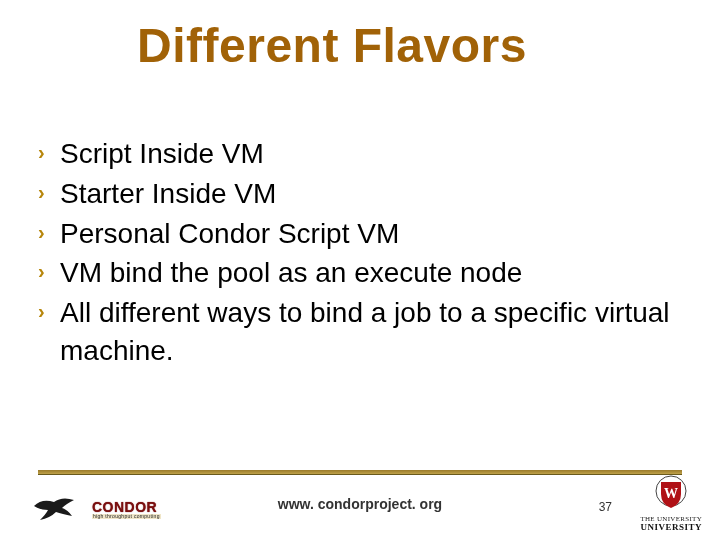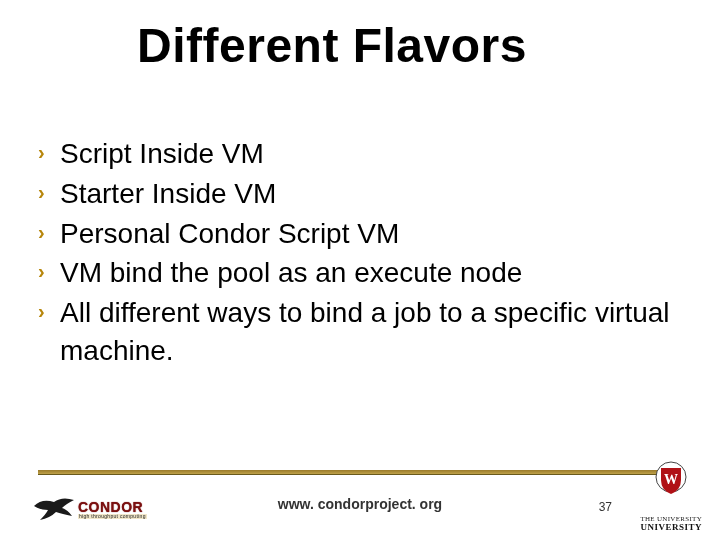--- a/index.html
+++ b/index.html
@@ -18,21 +18,21 @@
     box-sizing: border-box;
   }
   .title {
     position: absolute;
     top: 18px;
     left: 0;
     width: 664px;
     text-align: center;
     font-size: 48px;
     font-weight: bold;
-    color: #000000;
+    color: #a16207;
     letter-spacing: 0.5px;
   }
   .bullets {
     position: absolute;
     top: 135px;
     left: 38px;
     right: 38px;
     color: #000000;
     font-size: 28px;
     line-height: 1.35;
@@ -68,21 +68,21 @@
     background: linear-gradient(to bottom, #9a7a2a 0%, #bfa24a 100%);
     box-shadow: 0 1px 0 #6a5a1c;
   }
 
   .logo-left {
     position: absolute;
     left: 32px;
     bottom: 16px;
     display: flex;
     align-items: center;
-    gap: 2px;
+    gap: 16px;
   }
   .logo-left .bird svg { display: block; }
   .logo-left .wordmark {
     display: flex;
     flex-direction: column;
     line-height: 1;
   }
   .logo-left .wordmark .big {
     font-family: Arial, Helvetica, sans-serif;
     font-weight: 900;
@@ -128,21 +128,21 @@
     display: flex;
     flex-direction: column;
     align-items: center;
   }
   .logo-right svg { display: block; }
   .logo-right .uw-label {
     font-family: Georgia, "Times New Roman", serif;
     font-size: 7px;
     letter-spacing: 0.3px;
     color: #222;
-    margin-top: 15px;
+    margin-top: 1px;
   }
   .logo-right .wisc-label {
     font-family: Georgia, "Times New Roman", serif;
     font-size: 9px;
     font-weight: bold;
     letter-spacing: 0.5px;
     color: #111;
     margin-top: -1px;
   }
 </style>

